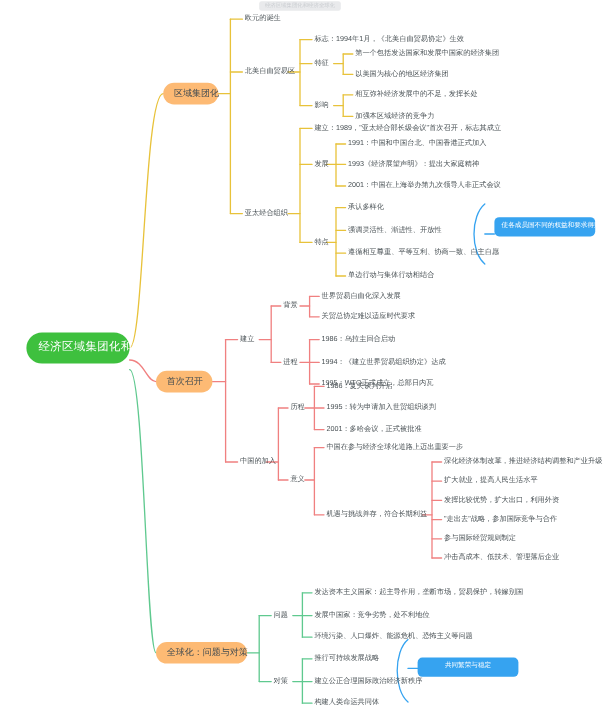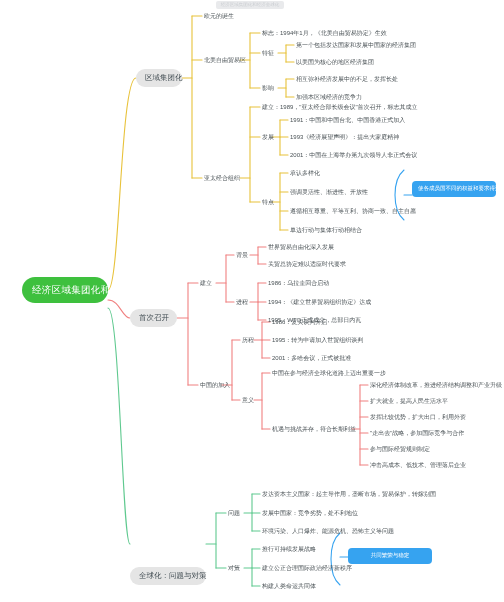--- a/index.html
+++ b/index.html
@@ -15,21 +15,21 @@
 
   
   .root{
     background:#3ec03e;color:#ffffff;border-radius:22px;
     font-size:9.5px;line-height:12px;text-align:center;
     padding:7px 10px;letter-spacing:.3px;
   }
 
   
   .l1{
-    background:#e5e5e5;color:#3f4a50;border-radius:9px;
+    background:#fdba74;color:#3f4a50;border-radius:9px;
     font-size:7.5px;line-height:10px;padding:4px 9px;text-align:center;
   }
 
   
   .l2{font-size:6px;line-height:8px;color:#4a5256;padding:1px 2px;}
 
   
   .leaf{font-size:6px;line-height:8px;color:#4a5256;padding:1px 2px;}
 
   
@@ -177,21 +177,21 @@
   </div>
 
   <div class="node l1" style="left:136px;top:69px;width:46px;">
     <span>区域集团化</span>
   </div>
 
   <div class="node l1" style="left:130px;top:309px;width:47px;">
     <span>首次召开</span>
   </div>
 
-  <div class="node l1" style="left:130px;top:535px;width:76px;margin-top:32px;">
+  <div class="node l1" style="left:130px;top:535px;width:76px;">
     <span>全球化：问题与对策</span>
   </div>
 
   <div class="node l2" style="left:202px;top:11px;">
     <span>欧元的诞生</span>
   </div>
 
   <div class="node l2" style="left:202px;top:55px;">
     <span>北美自由贸易区</span>
   </div>

